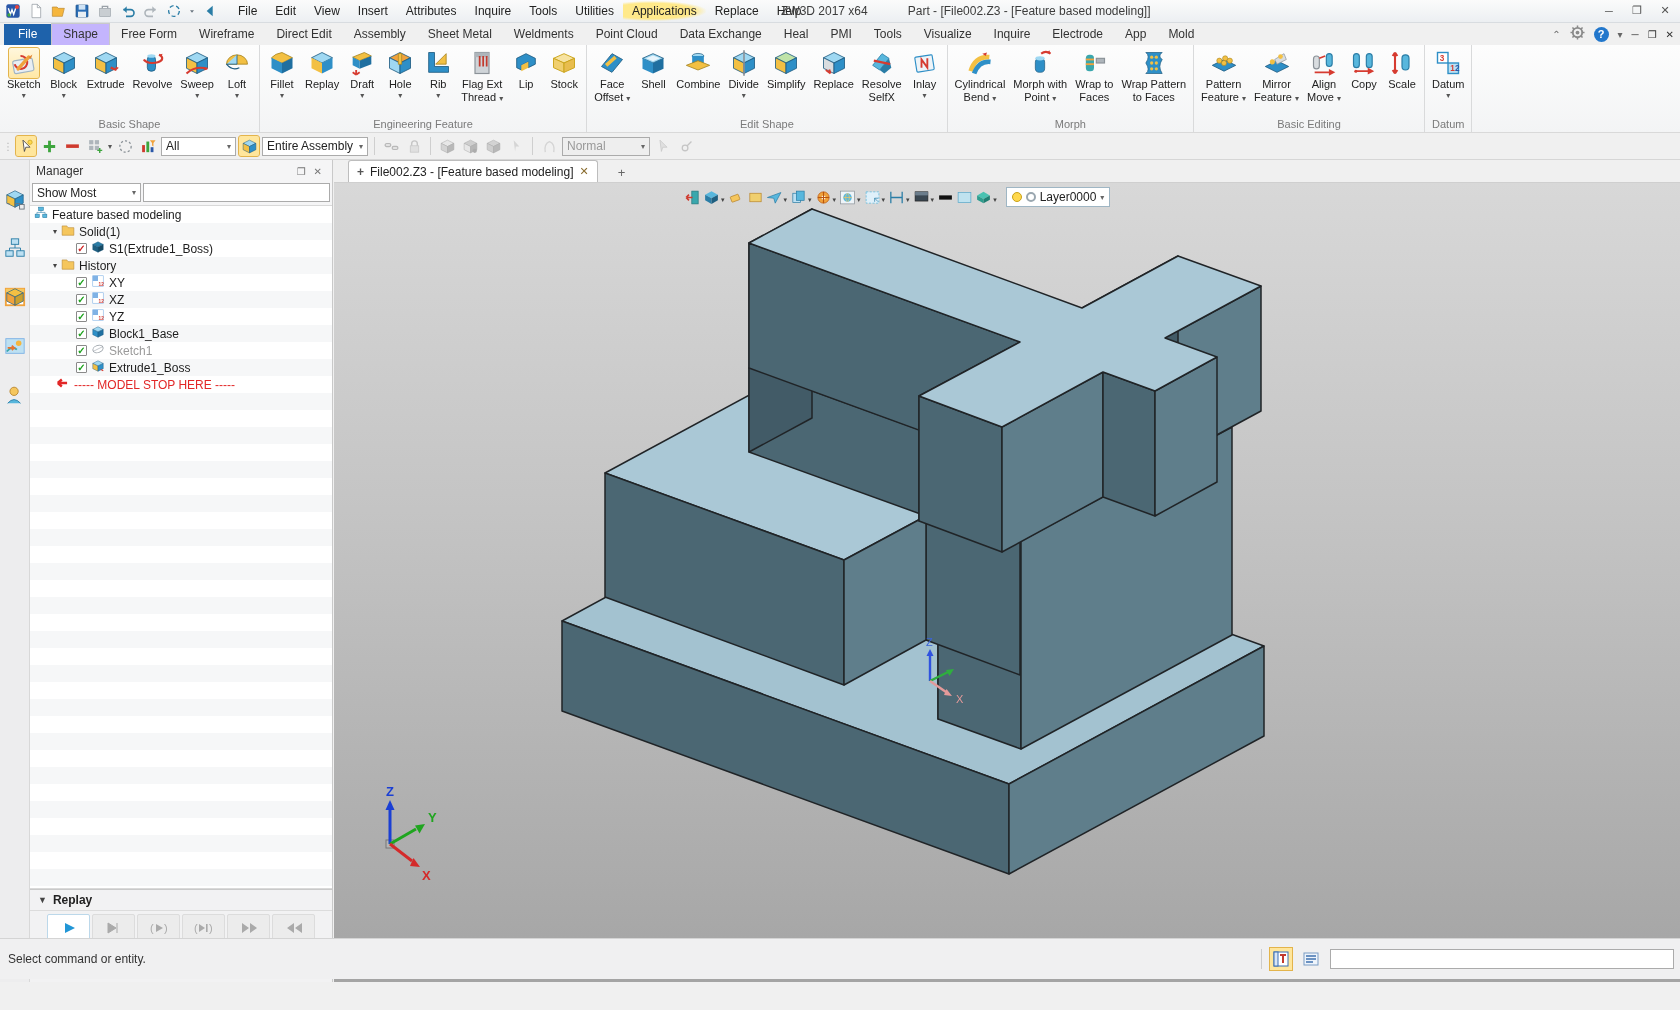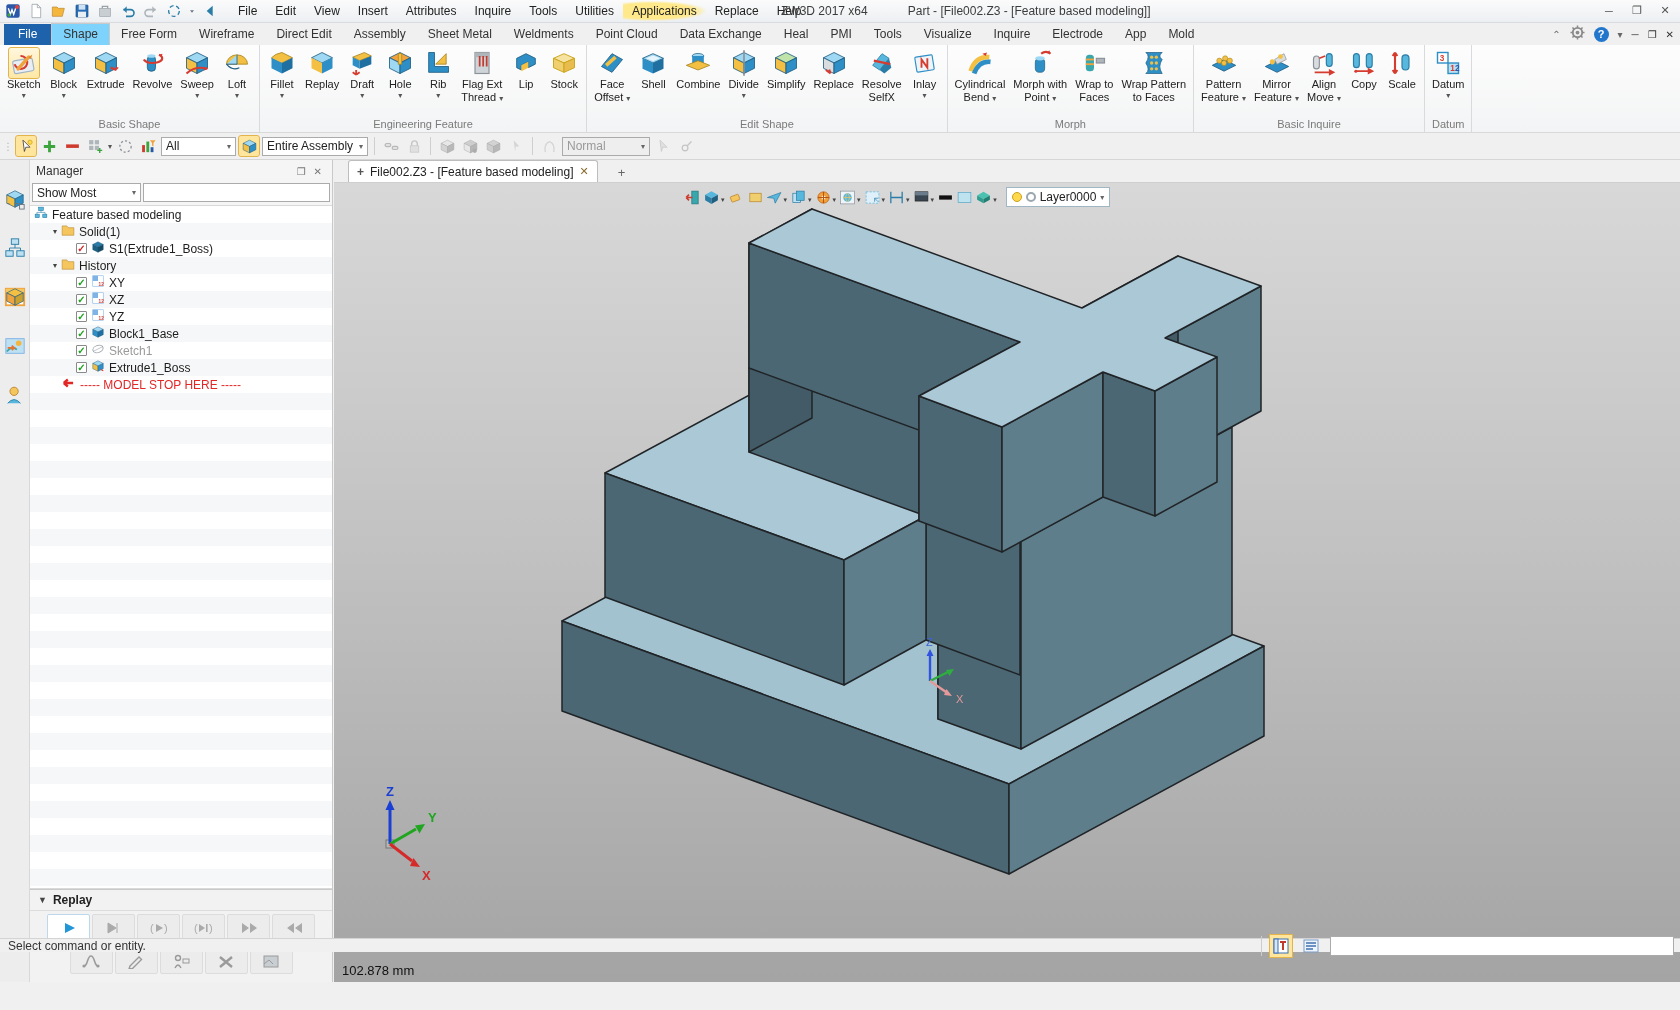--- a/index.html
+++ b/index.html
@@ -18,21 +18,21 @@
   .menu-item.hl { background:radial-gradient(ellipse at 35% 50%, #ffe98a 0%, #ffe98a 55%, transparent 72%); }
   #title-center { position:absolute; left:740px; top:4px; display:flex; gap:40px; color:#3c3c3c;margin-left:41px; }
   #win-controls { position:absolute; right:4px; top:2px; display:flex; gap:6px; }
   .winbtn { width:22px; height:17px; display:flex; align-items:center; justify-content:center;
     color:#555; font-size:11px; }
   
   #tabrow { position:absolute; left:0; top:23px; width:1680px; height:22px;
     background:#f0f0f0; display:flex; align-items:flex-end; }
   .rtab { padding:3px 11px 4px; color:#333; cursor:default; }
   .rtab.file { background:#1e62ab; color:#fff; margin-left:4px; padding:3px 14px 4px; }
-  .rtab.active { background:#7dd3fc; border:1px solid #c9c9c9; border-bottom:none;text-align:right; }
+  .rtab.active { background:#c4b5fd; border:1px solid #c9c9c9; border-bottom:none;text-align:right; }
   #tabrow-right { position:absolute; right:6px; top:25px; display:flex; gap:9px; align-items:center; color:#666; }
   #tabrow-right .sm { font-size:10px; }
   .helpq { width:15px; height:15px; border-radius:50%; background:#2277cc; color:#fff;
     font-weight:bold; font-size:11px; display:flex; align-items:center; justify-content:center; }
   
   #ribbon { position:absolute; left:0; top:45px; width:1680px; height:88px;
     background:linear-gradient(#fdfdfd,#f3f4f5); border-bottom:1px solid #d9d9d9; display:flex; }
   .rgroup { display:flex; flex-direction:column; border-right:1px solid #d9dadb; padding:2px 3px 0; }
   .rgroup-buttons { display:flex; flex:1; align-items:flex-start; }
   .rgroup-label { text-align:center; color:#7a7a7a; font-size:11px; padding:1px 0 2px; }
@@ -103,21 +103,21 @@
   #vtoolbar { position:absolute; left:350px; top:4px; height:20px; display:flex; align-items:center; gap:2px; }
   .vicon { display:flex; align-items:center; }
   .vicon svg { width:17px; height:17px; }
   .vdd { font-size:7px; color:#444; margin:6px 1px 0 -1px; }
   #layercombo { height:20px; background:#fff; border:1px solid #9fb6c4; display:flex;
     align-items:center; gap:4px; padding:0 5px; margin-left:6px; }
   #layercombo .bulb { width:10px; height:10px; border-radius:50%; background:#ffd84d; border:1px solid #c9a218; }
   #layercombo .ring { width:10px; height:10px; border-radius:50%; border:2px solid #9aa7b0; }
   #measure { position:absolute; left:8px; bottom:4px; color:#111; font-size:13px; }
   
-  #statusbar { position:absolute; left:0; top:938px; width:1680px; height:14px; background:#f0f0f1;
+  #statusbar { position:absolute; left:0; top:938px; width:1680px; height:41px; background:#f0f0f1;
     border-top:1px solid #d4d4d4; display:flex; align-items:center; }
   #status-msg { padding-left:8px; color:#333; }
   #status-right { position:absolute; right:6px; display:flex; align-items:center; gap:8px; }
   #status-right .ssep { width:1px; height:20px; background:#cccccc; }
   .sicon { width:22px; height:22px; display:flex; align-items:center; justify-content:center; }
   .sicon.hl { background:#ffe69c; outline:1px solid #e3b44c; }
   .sicon svg { width:16px; height:16px; }
   #status-input { width:344px; height:20px; background:#fff; border:1px solid #ababab; }
 </style>
 </head>
@@ -628,21 +628,21 @@
         <div class="rbtn">
       <span class="ricon">
             <svg viewBox="0 0 24 24">
               <rect x="12" y="5" width="6" height="13" rx="3" fill="#58b7dd" stroke="#2a7da6"></rect>
               <path d="M6 3 V21 M6 3 l-2 3 M6 3 l2 3 M6 21 l-2 -3 M6 21 l2 -3" stroke="#d63b30" stroke-width="1.8" fill="none"></path>
             </svg>
           </span>
       <span class="rlab">Scale</span>
         </div>
       </div>
-    <div class="rgroup-label">Basic Inquire</div>
+    <div class="rgroup-label">Basic Editing</div>
     </div>
     <div class="rgroup">
     <div class="rgroup-buttons">
         <div class="rbtn">
       <span class="ricon">
             <svg viewBox="0 0 24 24">
               <rect x="3" y="3" width="9" height="9" fill="#fff" stroke="#2e8fc7" stroke-width="1.2"></rect>
               <rect x="12" y="12" width="9" height="9" fill="#bde0f2" stroke="#2e8fc7" stroke-width="1.2"></rect>
               <text x="5" y="10" font-size="7" fill="#d63b30" font-weight="bold">3</text>
               <text x="14" y="19" font-size="7" fill="#d63b30" font-weight="bold">1</text>
@@ -915,21 +915,21 @@
           <span class="exp"></span>
           <span class="tcheck green">✓</span>
           <span class="ic"><svg viewBox="0 0 24 24">
               <polygon points="12,3 21,7.5 12,12 3,7.5" fill="#9fd8f2" stroke="#1c5a80" stroke-width=".7"></polygon>
               <polygon points="3,7.5 12,12 12,21 3,16.5" fill="#f3c043" stroke="#1c5a80" stroke-width=".7"></polygon>
               <polygon points="12,12 21,7.5 21,16.5 12,21" fill="#2e8fc7" stroke="#1c5a80" stroke-width=".7"></polygon>
               <path d="M17 18 l4 2" stroke="#d63b30" stroke-width="2"></path>
             </svg></span>
           <span class="tlab">Extrude1_Boss</span>
         </div>
-        <div class="trow" style="padding-left:20px">
+        <div class="trow" style="padding-left:14px">
           <span class="exp"></span>
           <span class="ic"><svg viewBox="0 0 24 24">
               <path d="M3 12 h16 M3 12 l7 -6 M3 12 l7 6" stroke="#e22727" stroke-width="4" fill="none"></path>
             </svg></span>
           <span class="tlab redtxt">----- MODEL STOP HERE -----</span>
         </div>
       </div>
     <div id="replay">
       <div id="replay-header">
         <span class="tri">▼</span>

